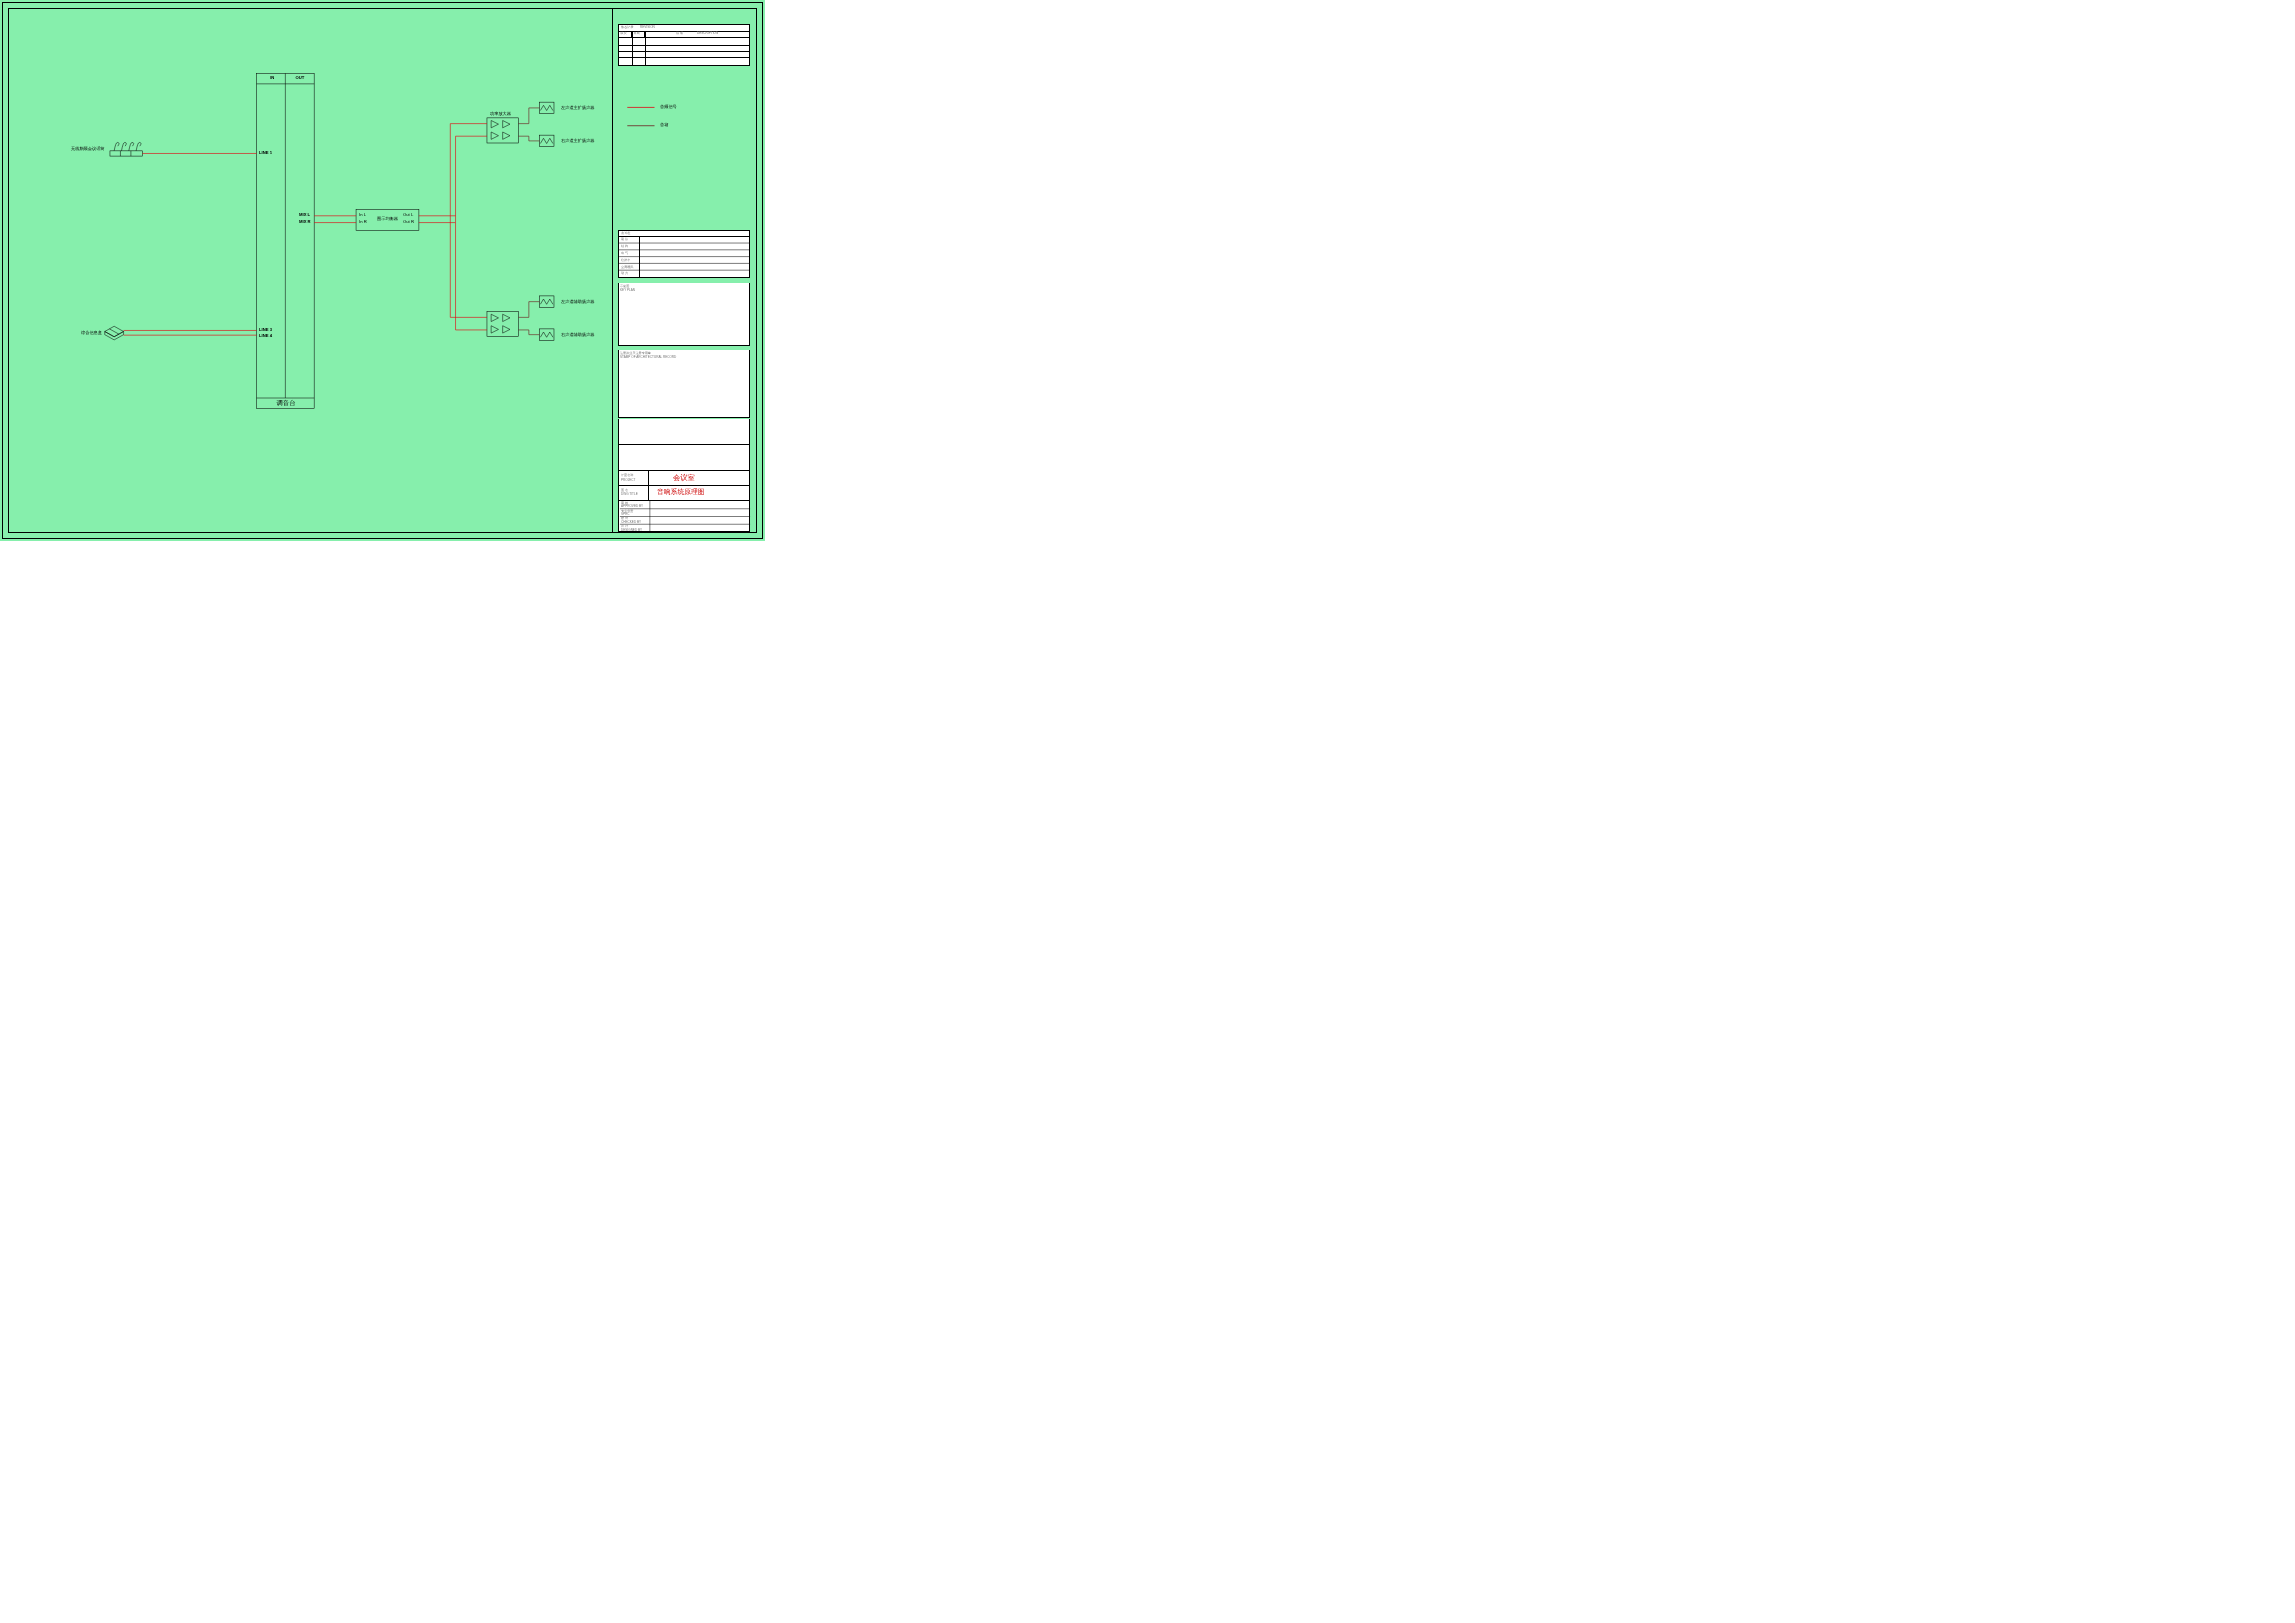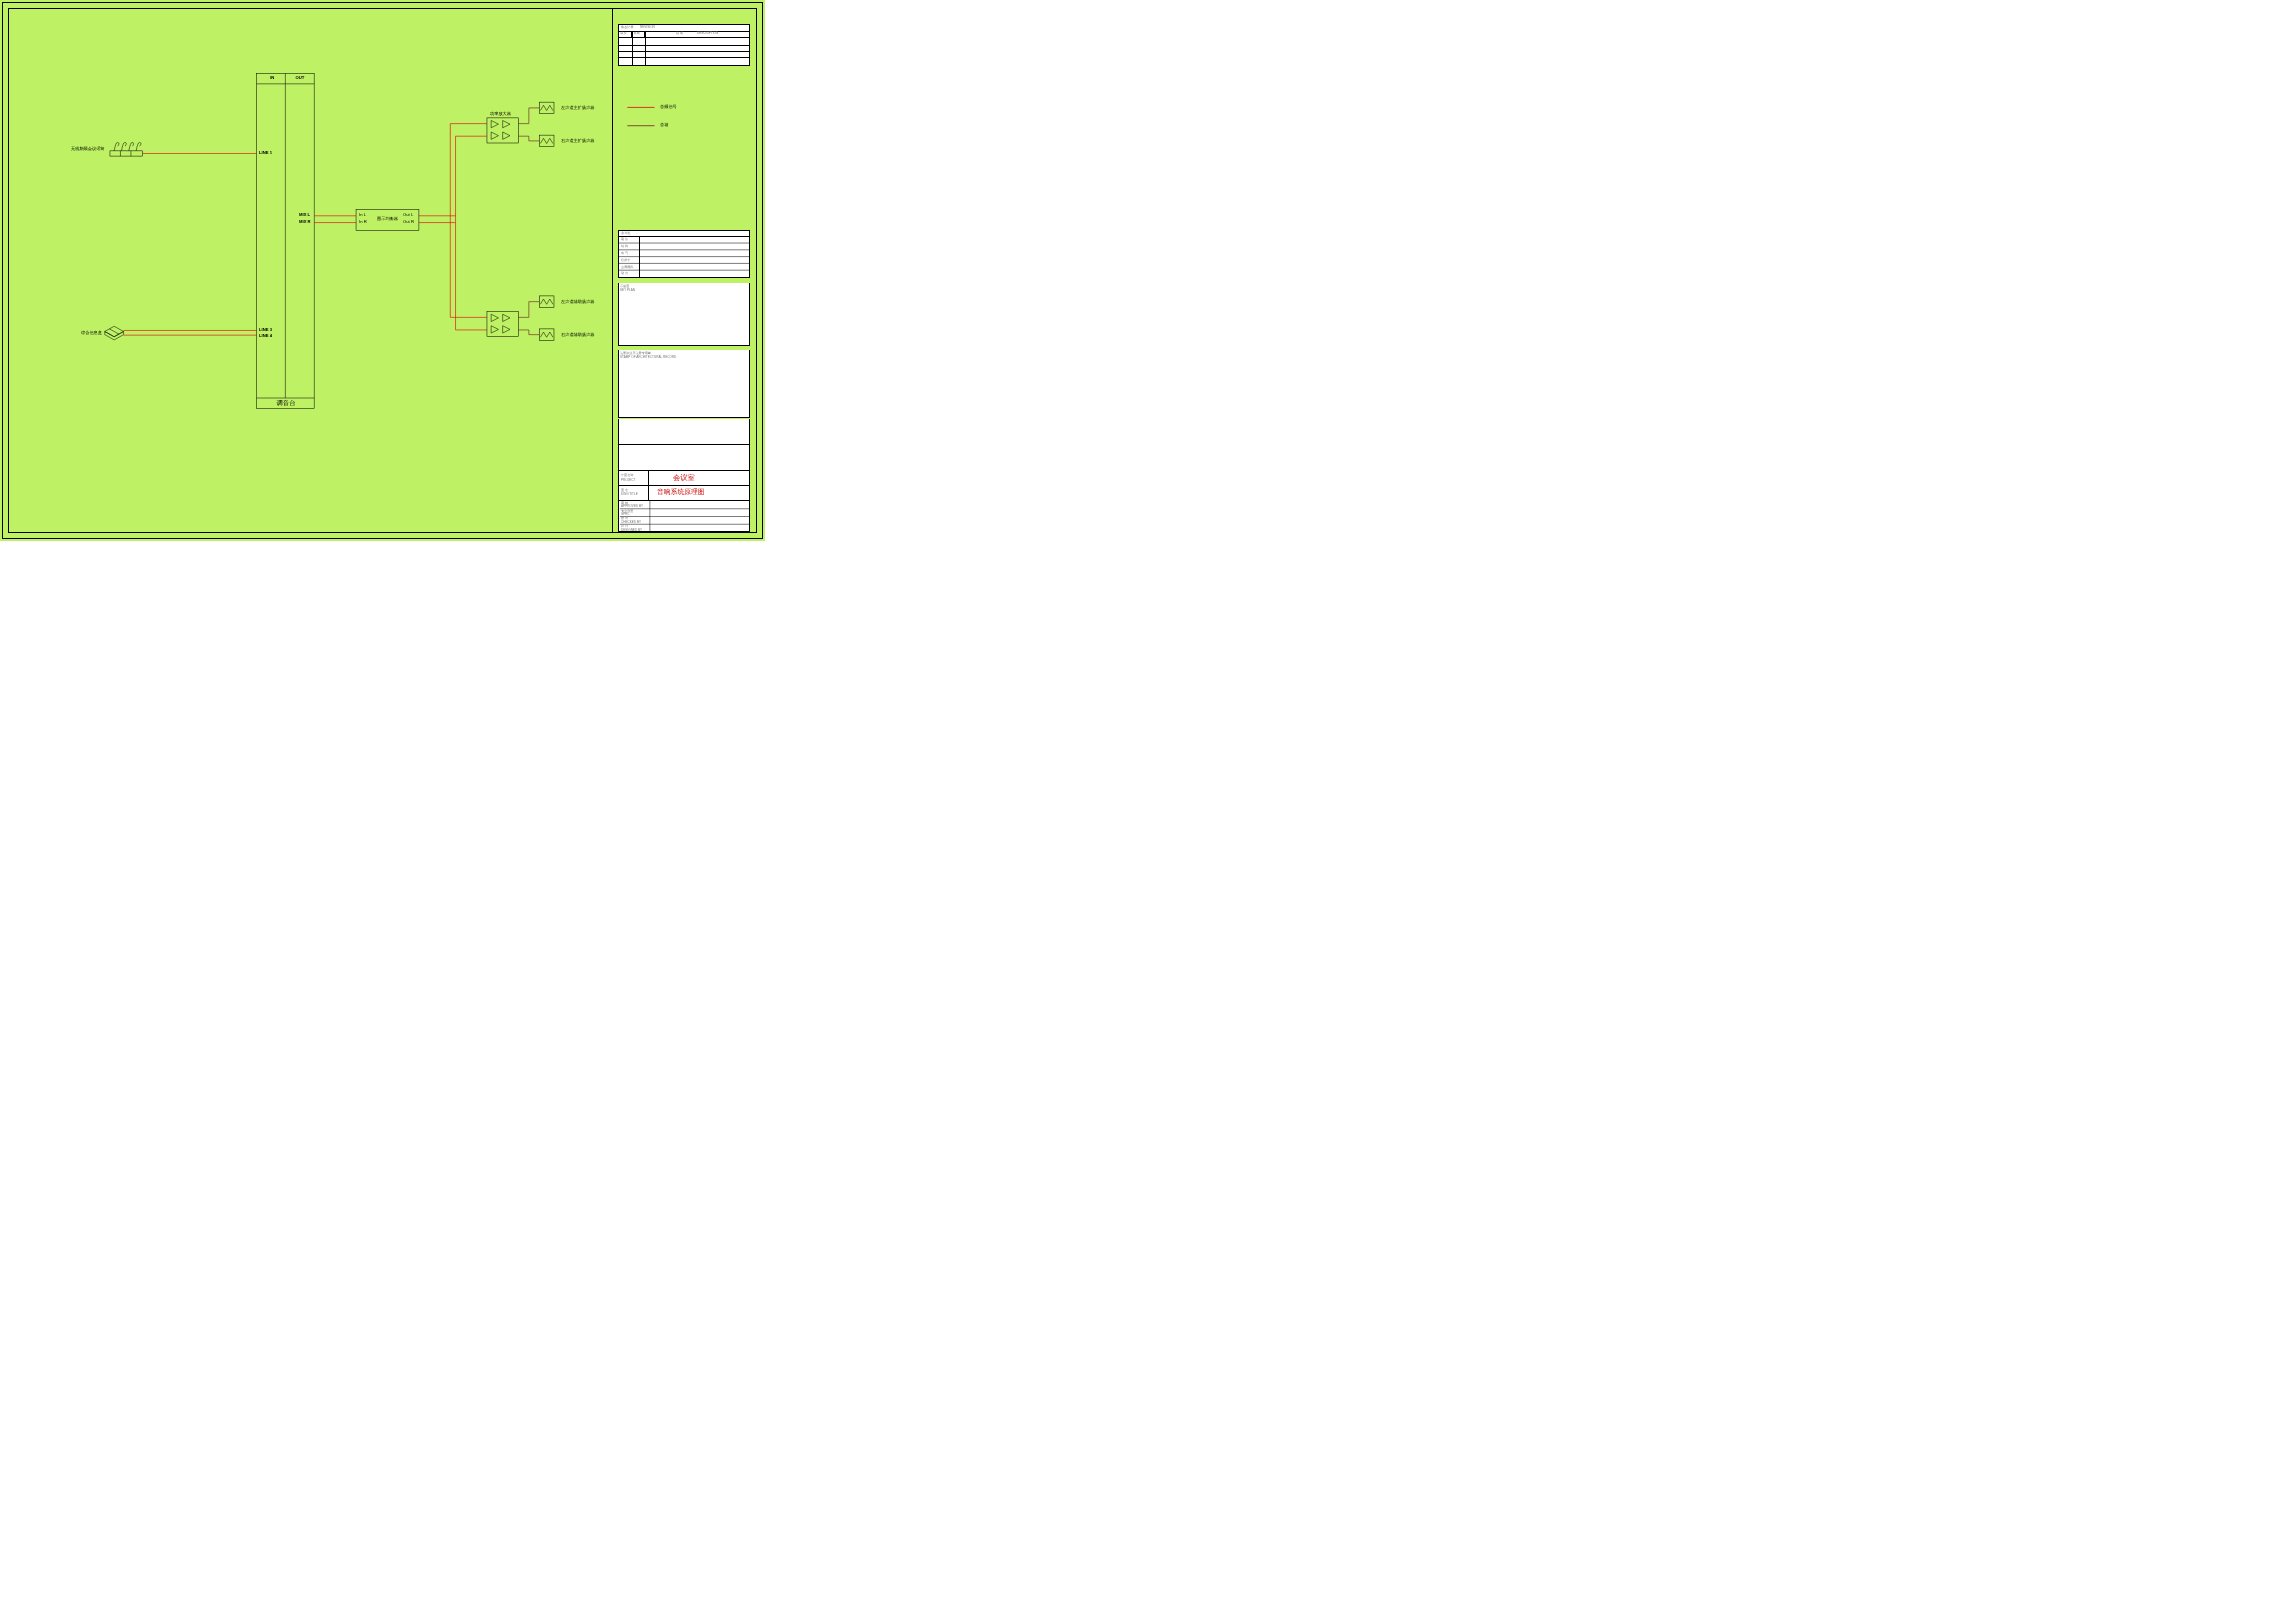--- a/index.html
+++ b/index.html
@@ -6,21 +6,21 @@
   body {
     margin: 0;
     padding: 0;
     background: #fff;
     font-family: "SimSun", "Microsoft YaHei", sans-serif;
   }
   .sheet {
     position: relative;
     width: 765px;
     height: 541px;
-    background: #bef264;
+    background: #86efac;
     padding-left: 30px;
   }
   .outer-frame {
     position: absolute;
     left: 2.1px; top: 2.1px; right: 2.1px; bottom: 2.1px;
     border: 0.5px solid #000;
   }
   .inner-frame {
     position: absolute;
     left: 8.4px; top: 8.4px; right: 8.4px; bottom: 8.4px;

